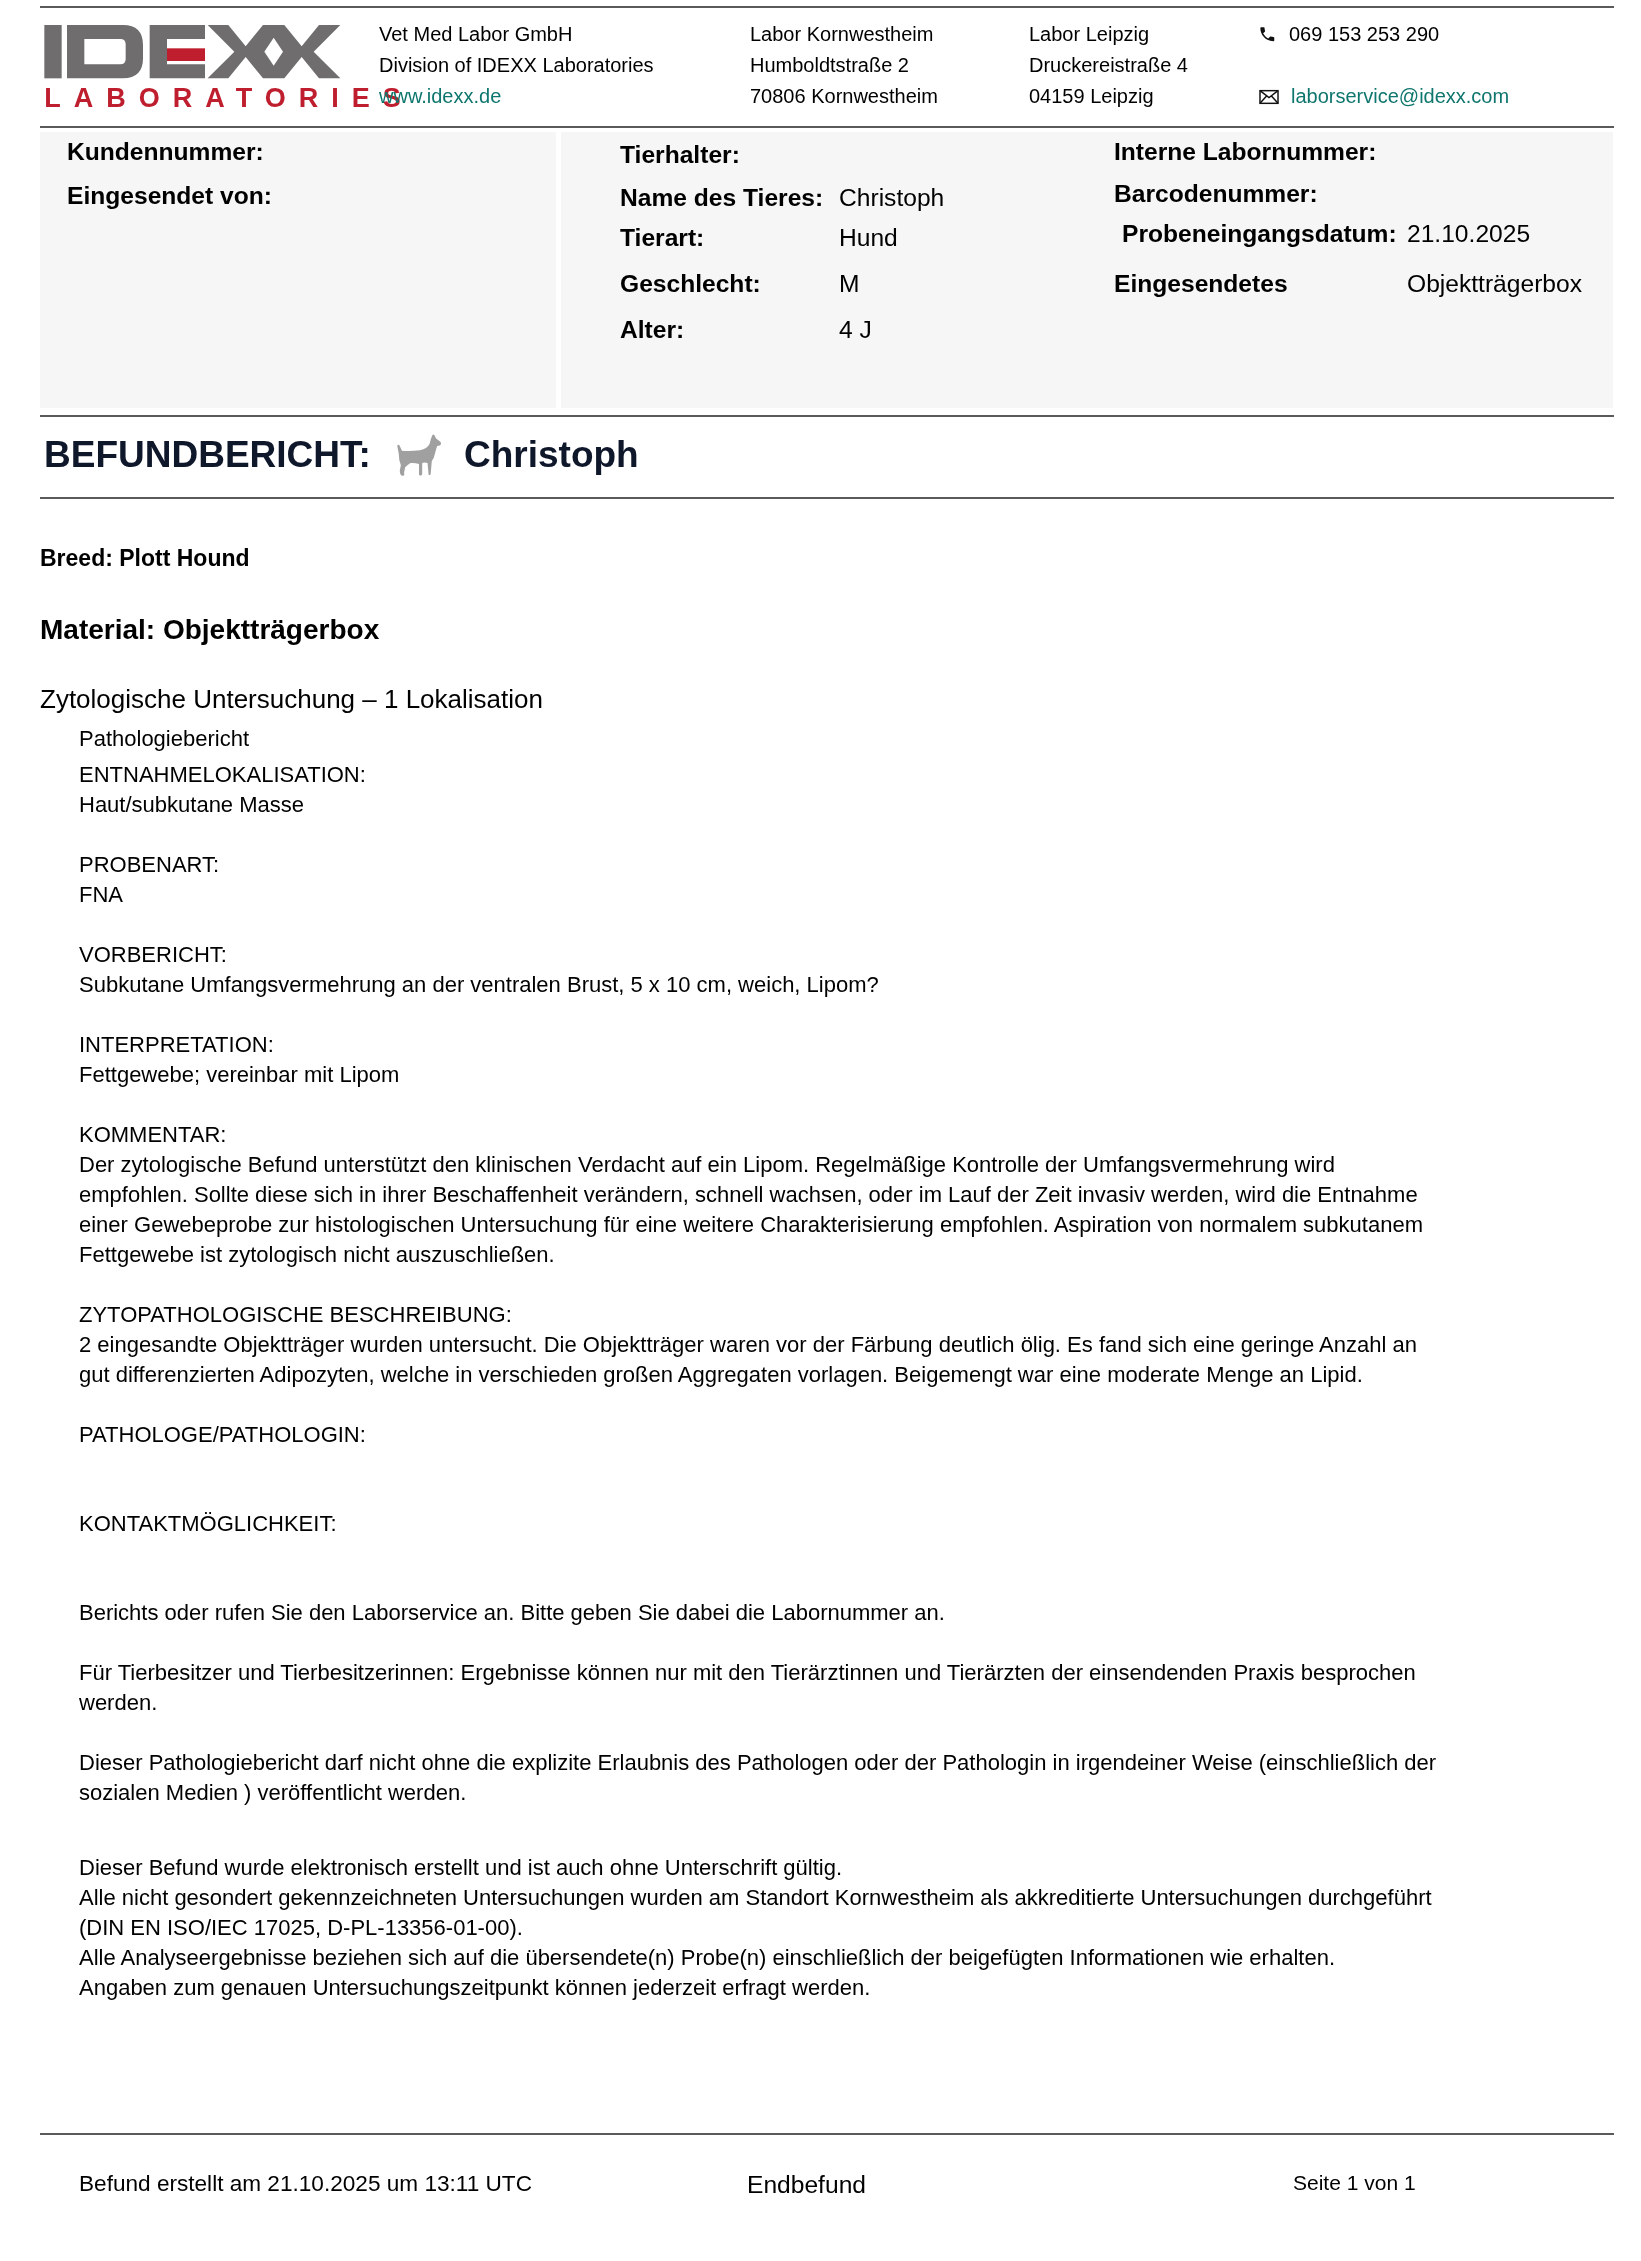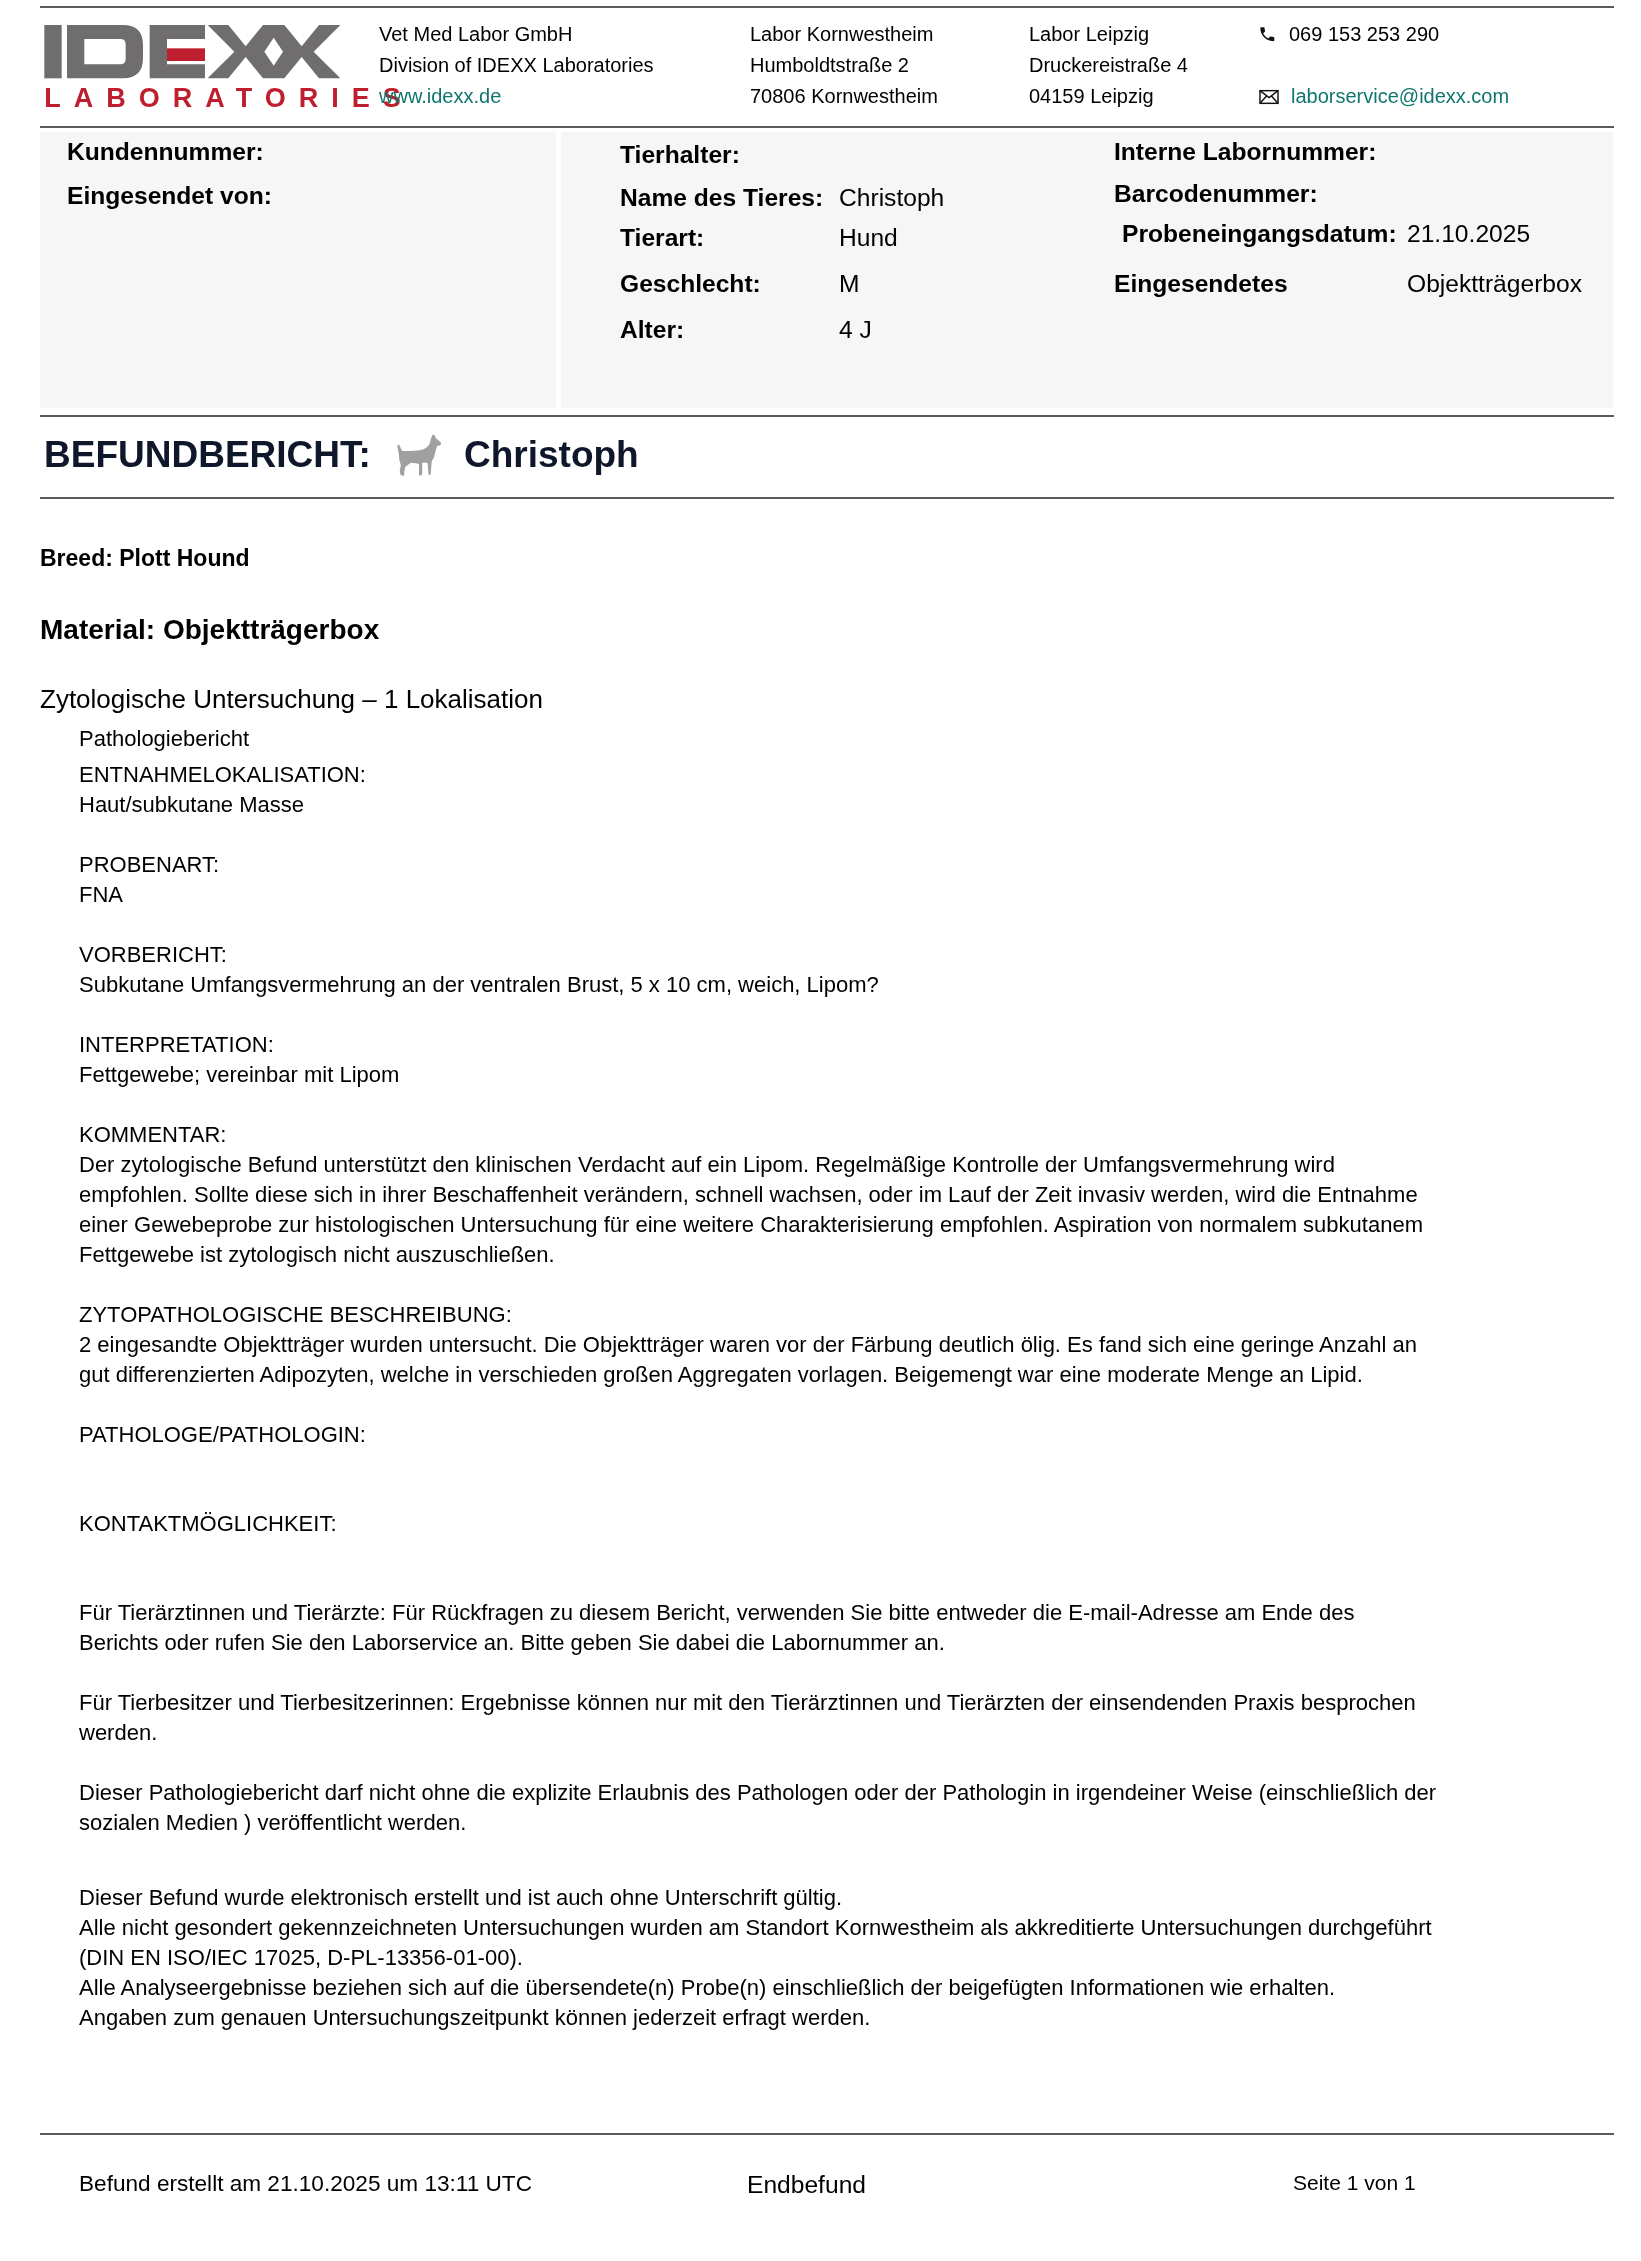--- a/index.html
+++ b/index.html
@@ -130,21 +130,20 @@
   <div>Fettgewebe ist zytologisch nicht auszuschließen.</div>
   <div style="height:30px"></div>
   <div>ZYTOPATHOLOGISCHE BESCHREIBUNG:</div>
   <div>2 eingesandte Objektträger wurden untersucht. Die Objektträger waren vor der Färbung deutlich ölig. Es fand sich eine geringe Anzahl an</div>
   <div>gut differenzierten Adipozyten, welche in verschieden großen Aggregaten vorlagen. Beigemengt war eine moderate Menge an Lipid.</div>
   <div style="height:30px"></div>
   <div>PATHOLOGE/PATHOLOGIN:</div>
   <div style="height:59px"></div>
   <div>KONTAKTMÖGLICHKEIT:</div>
   <div style="height:59px"></div>
-  <div>Für Tierärztinnen und Tierärzte: Für Rückfragen zu diesem Bericht, verwenden Sie bitte entweder die E-mail-Adresse am Ende des</div>
   <div>Berichts oder rufen Sie den Laborservice an. Bitte geben Sie dabei die Labornummer an.</div>
   <div style="height:30px"></div>
   <div>Für Tierbesitzer und Tierbesitzerinnen: Ergebnisse können nur mit den Tierärztinnen und Tierärzten der einsendenden Praxis besprochen</div>
   <div>werden.</div>
   <div style="height:30px"></div>
   <div>Dieser Pathologiebericht darf nicht ohne die explizite Erlaubnis des Pathologen oder der Pathologin in irgendeiner Weise (einschließlich der</div>
   <div>sozialen Medien ) veröffentlicht werden.</div>
   <div style="height:45px"></div>
   <div>Dieser Befund wurde elektronisch erstellt und ist auch ohne Unterschrift gültig.</div>
   <div>Alle nicht gesondert gekennzeichneten Untersuchungen wurden am Standort Kornwestheim als akkreditierte Untersuchungen durchgeführt</div>

